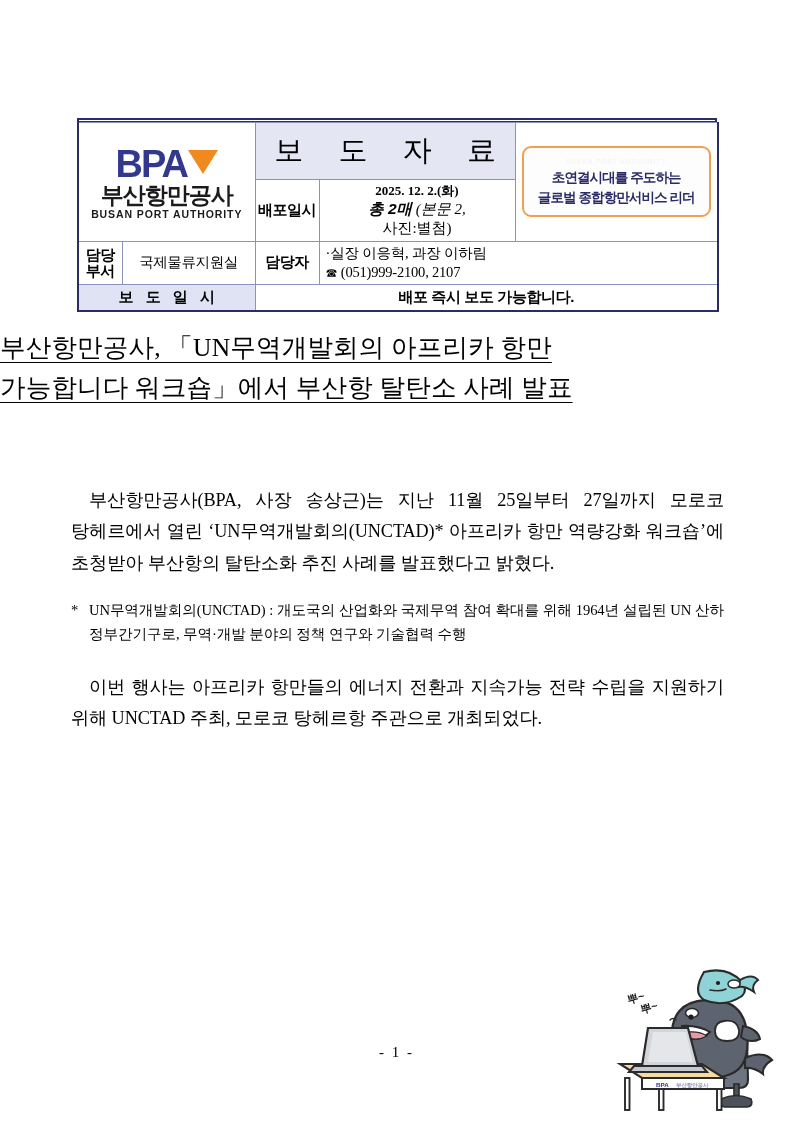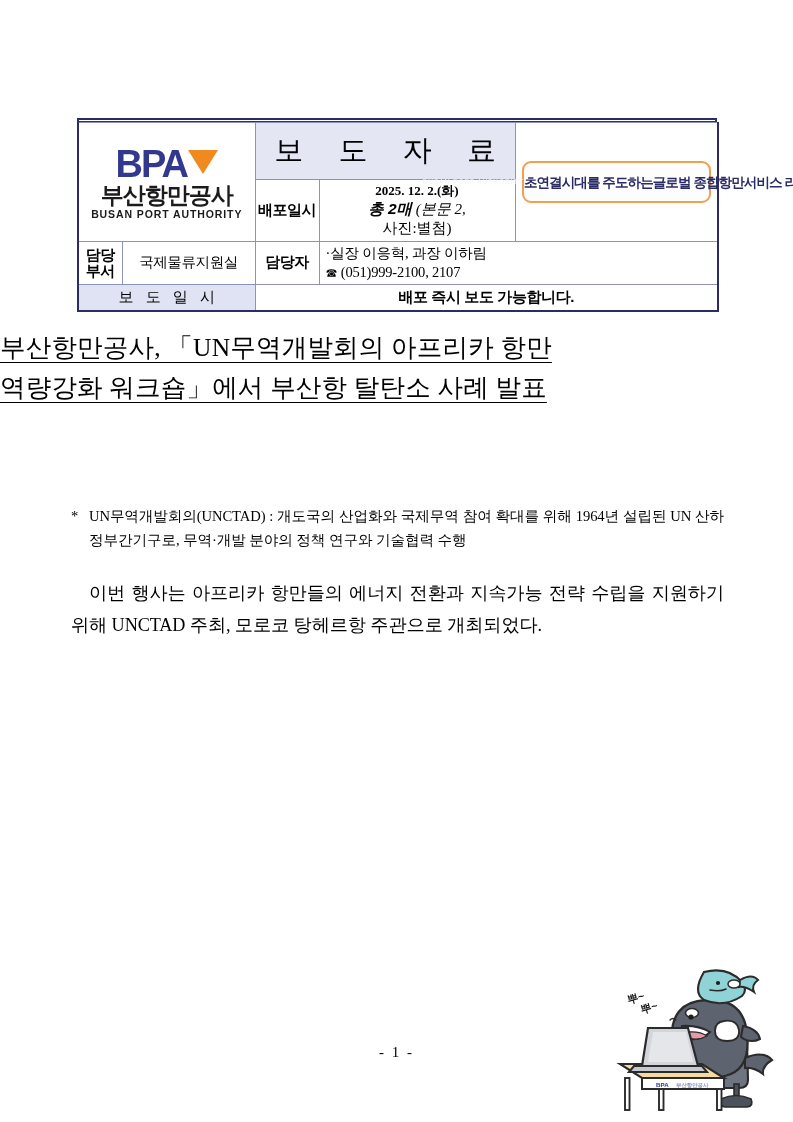--- a/index.html
+++ b/index.html
@@ -159,20 +159,21 @@
     width: 203px;
     background: #ffffff;
     padding: 6px !important;
   }
   .slogan-box {
     border: 2px solid #f0a050;
     border-radius: 9px;
     background: #fdfdfd;
     padding: 10px 4px 8px 4px;
     display: flex;
+    flex-direction: column;
     align-items: center;
     justify-content: center;
   }
   .slogan-faint {
     font-family: "Liberation Sans", sans-serif;
     font-size: 6.5px;
     color: #f2f2f4;
     letter-spacing: 1px;
     margin-bottom: 3px;
     white-space: nowrap;
@@ -221,21 +222,21 @@
     letter-spacing: -0.2px;
   }
   .tel-ico {
     font-size: 12px;
   }
 
   
   .cell-embargo-label {
     background: #dfe3f3;
     font-family: "Liberation Sans", sans-serif;
-    font-weight: 400;
+    font-weight: 700;
     font-size: 15px;
     letter-spacing: 4px;
     padding: 3px 0 !important;
     text-indent: 4px;
   }
   .cell-embargo-value {
     font-family: "Liberation Sans", sans-serif;
     font-weight: 700;
     font-size: 15px;
     letter-spacing: -0.4px;
@@ -406,25 +407,26 @@
         <tr>
           <td class="cell-embargo-label" colspan="2">보 도 일 시</td>
           <td class="cell-embargo-value" colspan="3">배포 즉시 보도 가능합니다.</td>
         </tr>
       </tbody>
     </table>
   </div>
 
   <div class="doc-title">
     <span class="tline">부산항만공사, 「UN무역개발회의 아프리카 항만</span>
-    <span class="tline">역량강화 워크숍」에서 부산항 탈탄소 사례 발표</span>
+    <span class="tline">가능합니다 워크숍」에서 부산항 탈탄소 사례 발표</span>
   </div>
 
   <div class="body-wrap">
 
+    <p class="para">부산항만공사(BPA, 사장 송상근)는 지난 11월 25일부터 27일까지 모로코 탕헤르에서 열린 ‘UN무역개발회의(UNCTAD)* 아프리카 항만 역량강화 워크숍’에 초청받아 부산항의 탈탄소화 추진 사례를 발표했다고 밝혔다.</p>
 
     <div class="gap-note"></div>
 
     <div class="footnote">
       <span class="fn-mark">*</span>
       <span class="fn-body">UN무역개발회의(UNCTAD) : 개도국의 산업화와 국제무역 참여 확대를 위해 1964년 설립된 UN 산하 정부간기구로, 무역·개발 분야의 정책 연구와 기술협력 수행</span>
     </div>
 
     <div class="gap-para"></div>
 

